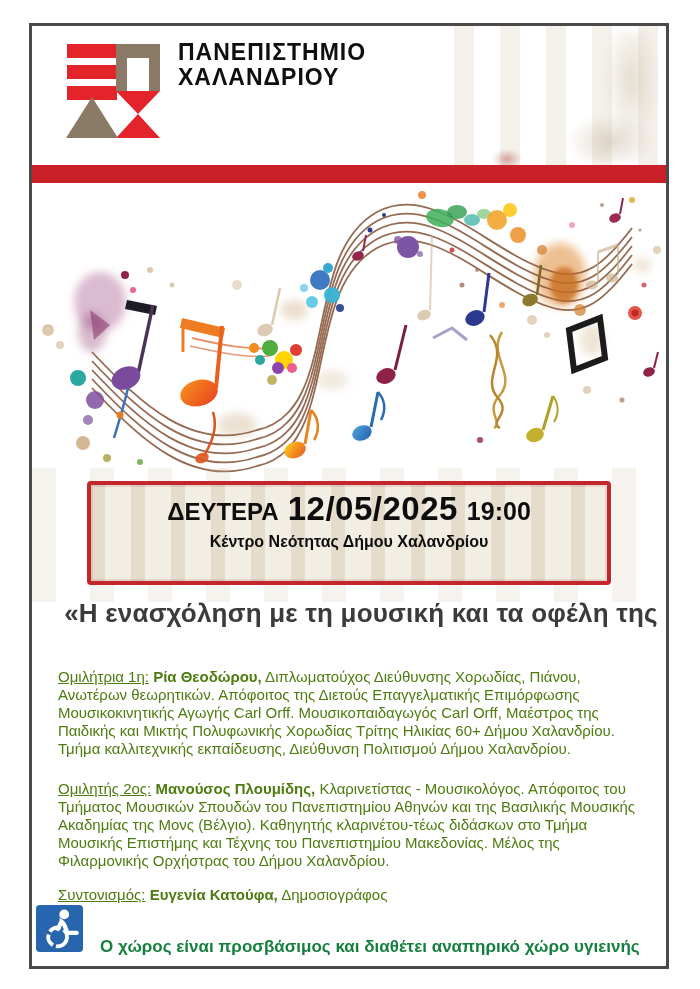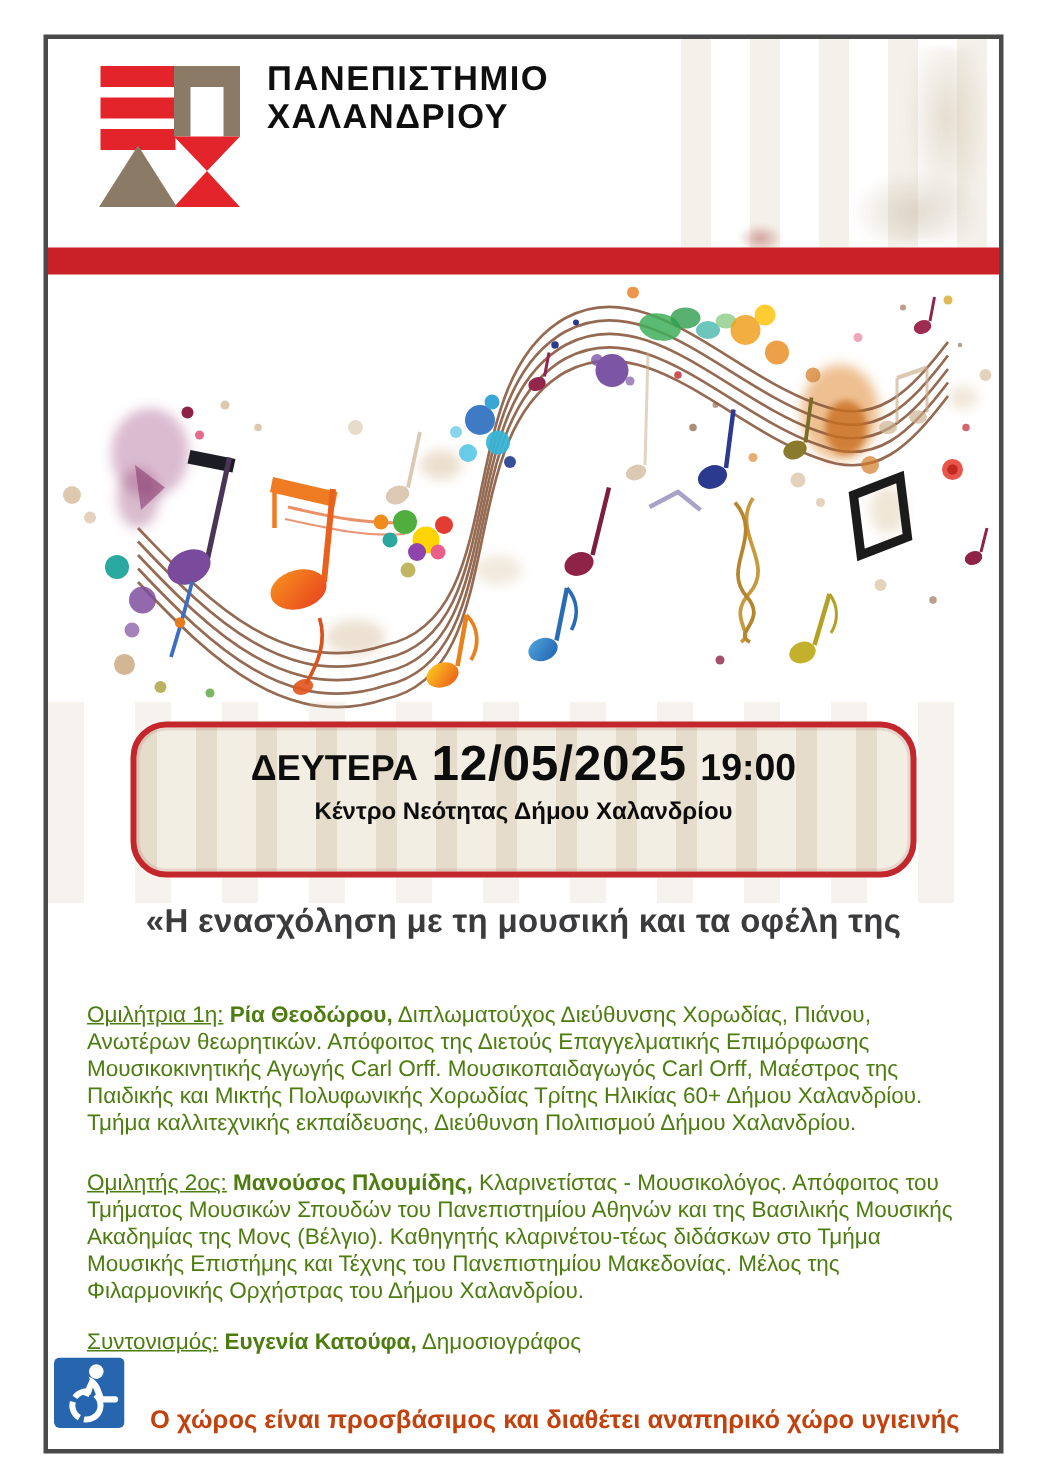--- a/index.html
+++ b/index.html
@@ -48,54 +48,54 @@
   
   .music { position:absolute; left:0; top:164px; }
   
   .col-texture{
     position:absolute; left:0; top:442px; width:100%; height:134px;
     background:repeating-linear-gradient(90deg, rgba(203,188,160,0.18) 0 24px, rgba(255,255,255,0) 24px 58px);
   }
   
   .event-box{
     position:absolute; left:55px; top:455px; width:524px; height:104px;
-    border:4px solid #c3272c; border-radius:24px;
+    border:4px solid #c3272c; border-radius:4px;
     background-color:#f3eee3;
     background-image:repeating-linear-gradient(90deg, rgba(196,178,148,0.30) 0 14px, rgba(246,241,230,0) 14px 40px);
     box-shadow:inset 0 0 0 2px rgba(140,30,30,.12);
     text-align:center; color:#0d0d0d; padding-top:5px;
   }
   .event-line1 span{ vertical-align:baseline; }
   .ev-day  { font-size:24px; font-weight:bold; margin-right:9px; }
   .ev-date { font-size:33px; font-weight:bold; letter-spacing:.5px; }
   .ev-time { font-size:25px; font-weight:bold; margin-left:9px; }
   .ev-venue{ font-size:16px; font-weight:bold; line-height:27px; }
   .ev-addr { font-size:21px; font-weight:bold; line-height:23px; }
   
   .lecture-title{
-    position:absolute; left:0; top:573px; width:100%;
-    text-align:center; font-weight:bold; font-size:22px;
+    position:absolute; left:12px; top:573px; width:100%;
+    text-align:center; font-weight:bold; font-size:26px;
     line-height:29px; color:#3b3b3d; letter-spacing:.2px;
   }
   
   .speaker, .coordinator{
     position:absolute; left:26px; width:592px;
     font-size:15px; line-height:18px; color:#4d7c0f;
     text-align:left;
   }
   .sp1 { top:642px; }
   .sp2 { top:754px; }
   .coordinator { top:860px; }
   .u { text-decoration:underline; }
   .b { font-weight:bold; }
   
   .access-icon { position:absolute; left:4px; top:879px; }
   .access-note {
     position:absolute; left:68px; top:911px; width:560px;
-    font-size:17px; font-weight:bold; color:#c2410c; line-height:20px;
+    font-size:17px; font-weight:bold; color:#15803d; line-height:20px;
   }
 </style>
 </head>
 <body>
 
 <div class="poster">
 
   <div class="header-art">
     <div class="blob1"></div>
     <div class="blob2"></div>

